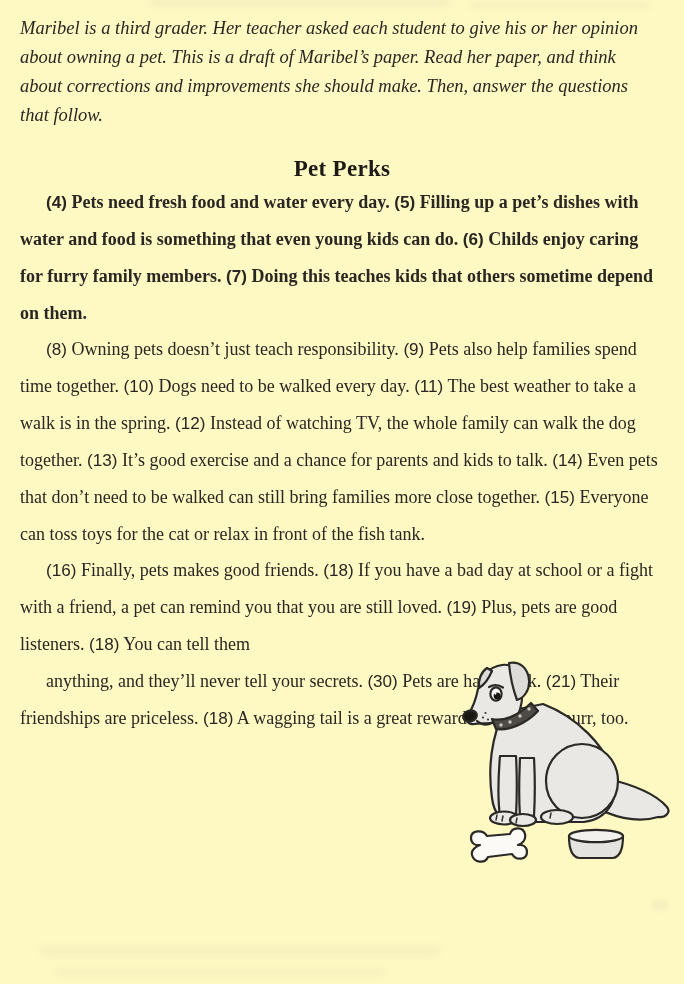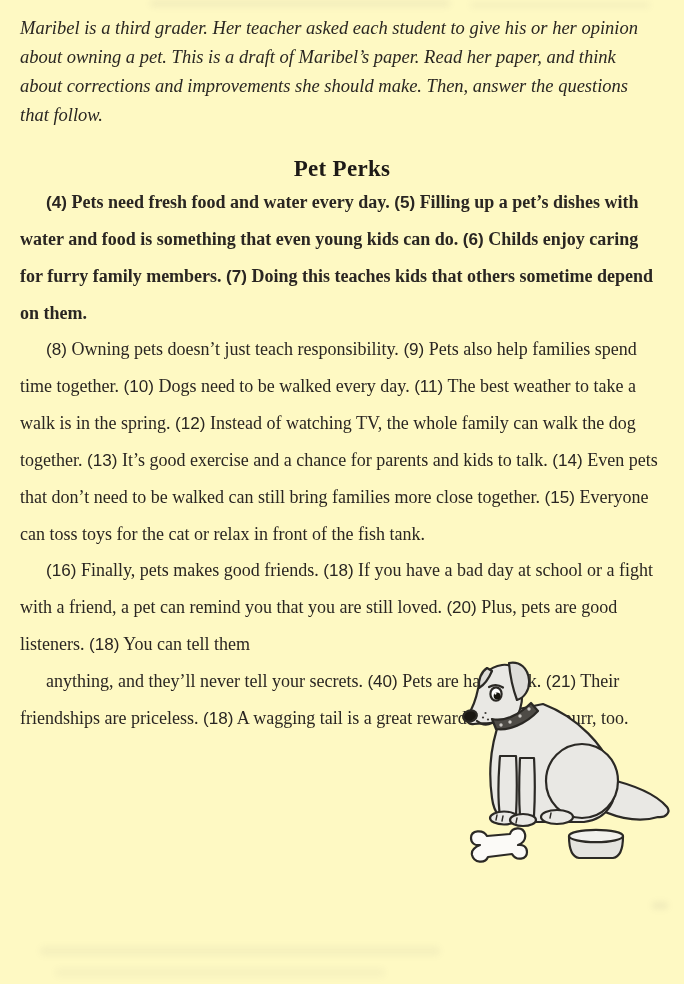--- a/index.html
+++ b/index.html
@@ -66,22 +66,22 @@
 
   <div class="ghost g-top1"></div>
   <div class="ghost g-top2"></div>
 
   <p class="intro">Maribel is a third grader. Her teacher asked each student to give his or her opinion about owning a pet. This is a draft of Maribel’s paper. Read her paper, and think about corrections and improvements she should make. Then, answer the questions that follow.</p>
 
   <h1 class="title">Pet Perks</h1>
 
   <p class="body p2"><span class="snum">(4)</span> Pets need fresh food and water every day. <span class="snum">(5)</span> Filling up a pet’s dishes with water and food is something that even young kids can do. <span class="snum">(6)</span> Childs enjoy caring for furry family members. <span class="snum">(7)</span> Doing this teaches kids that others sometime depend on them.</p>
   <p class="body p3"><span class="snum">(8)</span> Owning pets doesn’t just teach responsibility. <span class="snum">(9)</span> Pets also help families spend time together. <span class="snum">(10)</span> Dogs need to be walked every day. <span class="snum">(11)</span> The best weather to take a walk is in the spring. <span class="snum">(12)</span> Instead of watching TV, the whole family can walk the dog together. <span class="snum">(13)</span> It’s good exercise and a chance for parents and kids to talk. <span class="snum">(14)</span> Even pets that don’t need to be walked can still bring families more close together. <span class="snum">(15)</span> Everyone can toss toys for the cat or relax in front of the fish tank.</p>
-  <p class="body p4wrap"><span class="snum">(16)</span> Finally, pets makes good friends. <span class="snum">(18)</span> If you have a bad day at school or a fight with a friend, a pet can remind you that you are still loved. <span class="snum">(20)</span> Plus, pets are good listeners. <span class="snum">(18)</span> You can tell them</p>
-  <p class="body p4cont">anything, and they’ll never tell your secrets. <span class="snum">(40)</span> Pets are hard work. <span class="snum">(21)</span> Their friendships are priceless. <span class="snum">(18)</span> A wagging tail is a great reward and a happy purr, too.</p>
+  <p class="body p4wrap"><span class="snum">(16)</span> Finally, pets makes good friends. <span class="snum">(18)</span> If you have a bad day at school or a fight with a friend, a pet can remind you that you are still loved. <span class="snum">(19)</span> Plus, pets are good listeners. <span class="snum">(18)</span> You can tell them</p>
+  <p class="body p4cont">anything, and they’ll never tell your secrets. <span class="snum">(30)</span> Pets are hard work. <span class="snum">(21)</span> Their friendships are priceless. <span class="snum">(18)</span> A wagging tail is a great reward and a happy purr, too.</p>
 
   <div class="dog">
     <svg viewBox="0 0 218 206" width="218" height="206" aria-hidden="true">
       <g fill="#e9e8e4" stroke="#2b2925" stroke-width="2.2" stroke-linecap="round" stroke-linejoin="round">
 
         <path d="M148,118 C175,124 200,134 211,147 C215,152 210,158 202,157 C180,164 154,156 138,146 Z"></path>
 
         <path d="M44,60 C35,84 32,110 36,138 C38,154 46,162 56,162 L128,162 C152,159 164,139 157,114 C150,86 121,57 87,44 L58,50 Z"></path>
 
         <ellipse cx="126" cy="121" rx="36" ry="37"></ellipse>

